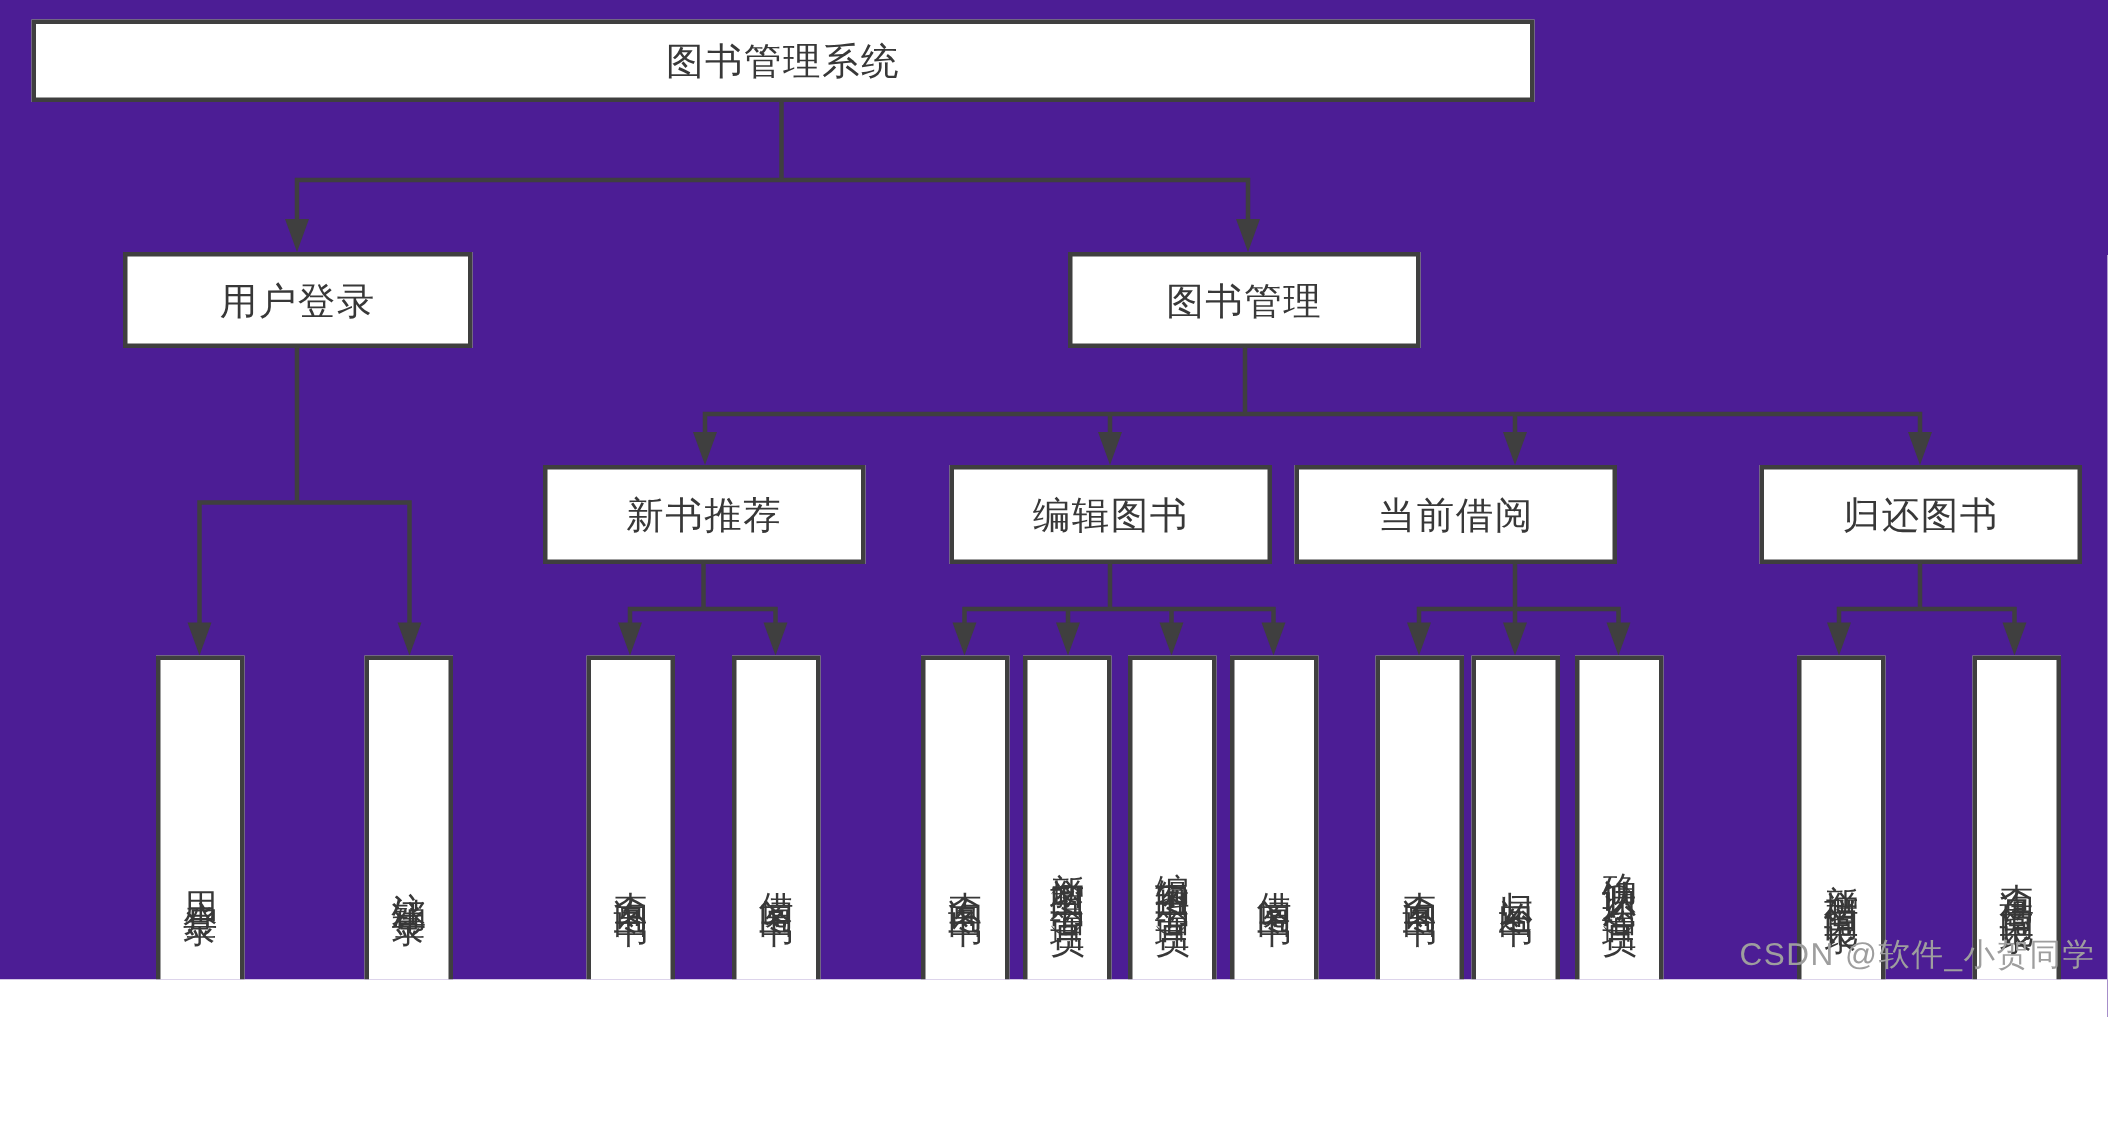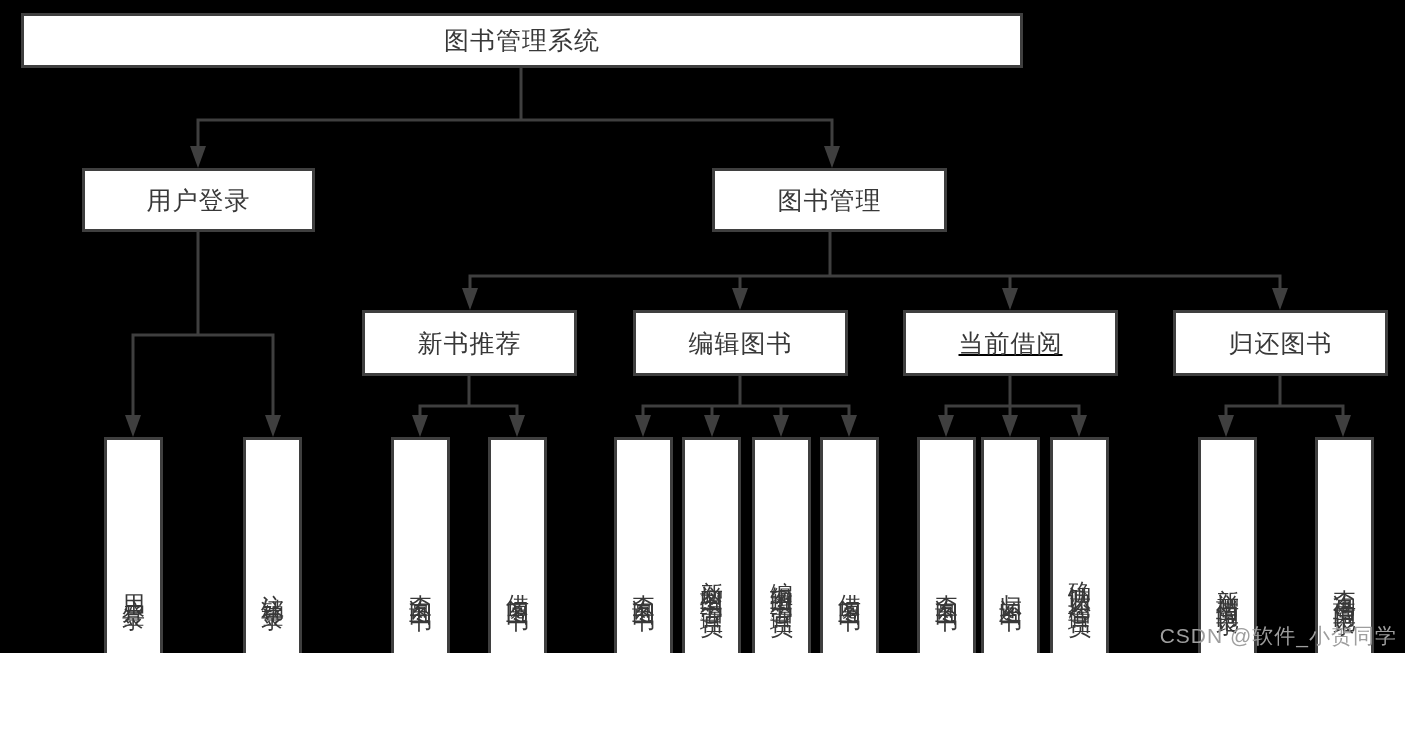--- a/index.html
+++ b/index.html
@@ -1,20 +1,20 @@
 <!DOCTYPE html>
 <html><head>
 <meta charset="utf-8">
 <style>
   html, body { margin: 0; padding: 0; background: #ffffff; }
   #canvas {
     position: relative;
     width: 1405px;
     height: 653px;
-    background: #000000;
+    background: #4c1d95;
     overflow: hidden;
     font-family: "Liberation Sans", "DejaVu Sans", sans-serif;
   }
   #edges { position: absolute; left: 0; top: 0; z-index: 1; }
   .box {
     position: absolute;
     box-sizing: border-box;
     border: 3px solid #3f3f3f;
     background: #ffffff;
     display: flex;
@@ -39,21 +39,21 @@
   }
   
   .n-root   { left: 21px;  top: 13px;  width: 1002px; height: 55px; }
   
   .n-ulogin { left: 82px;  top: 168px; width: 233px; height: 64px; }
   .n-bmgmt  { left: 712px; top: 168px; width: 235px; height: 64px; text-align: center; }
   
   .lvl3 { top: 310px; width: 215px; height: 66px; text-align: center; }
   .n-newbook { left: 362px; }
   .n-borrow  { left: 633px; }
-  .n-current { left: 903px; text-decoration: underline; }
+  .n-current { left: 863px; }
   .n-records { left: 1173px; }
   
   .leaf { top: 437px; width: 59px; height: 297px; }
   .n-l-ulogin  { left: 104px; }
   .n-l-logout  { left: 243px; }
   .n-l-nbq     { left: 391px; }
   .n-l-nbb     { left: 488px; }
   .n-l-bbq     { left: 614px; }
   .n-l-bba     { left: 682px; }
   .n-l-bbe     { left: 752px; }

